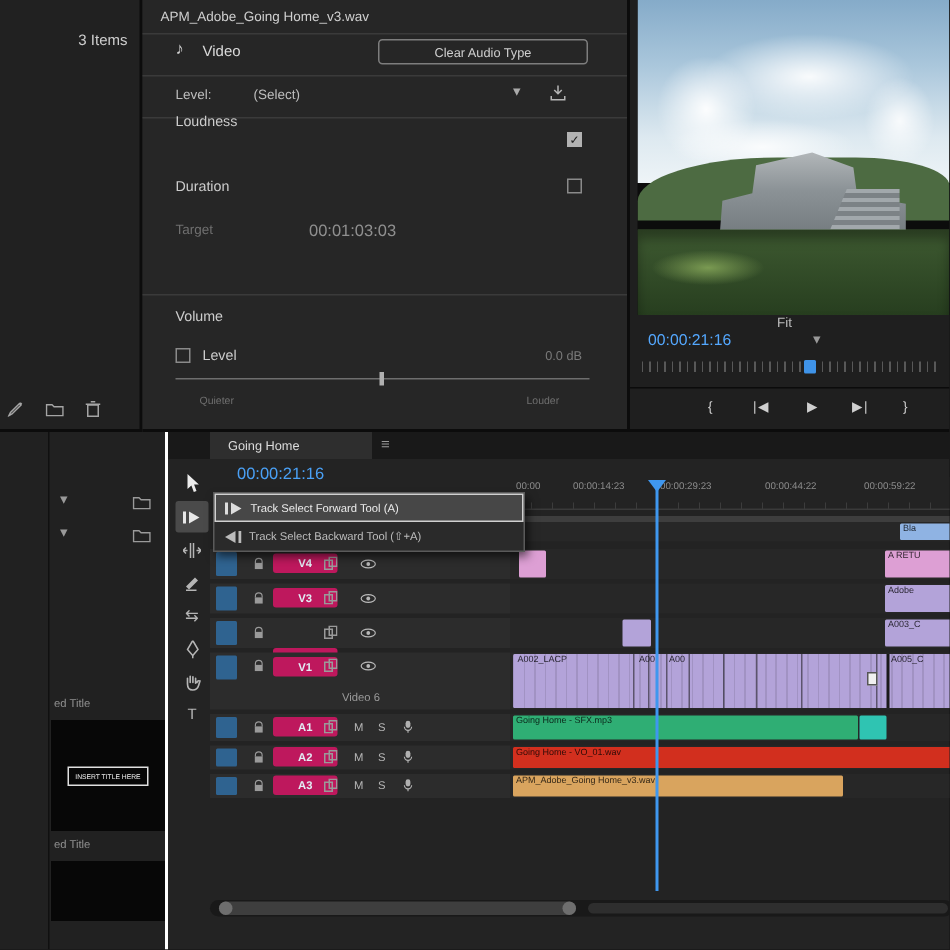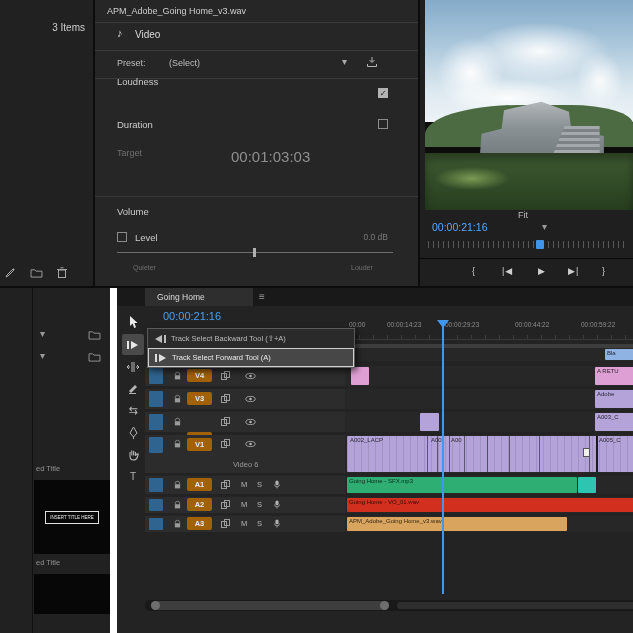--- a/index.html
+++ b/index.html
@@ -12,21 +12,21 @@
   
   .panel{position:absolute;background:#232323}
   .divider{position:absolute;height:1px;background:#3a3a3a}
   
   .cb{width:10px;height:10px;border:1px solid #8a8a8a;background:transparent;font-size:8px;line-height:9px;text-align:center;color:#1c1c1c}
   .cb.on{background:#b2b2b2;border-color:#b2b2b2}
   
   .hdr{position:absolute;left:28px;width:200px;background:#2c2c2c}
   .lane{position:absolute;left:228px;width:295px;background:#272727}
   .patch{position:absolute;left:4px;top:2px;bottom:2px;width:14px;background:#2f6390;border-radius:1px}
-  .badge{position:absolute;width:25px;height:13px;background:#a16207;color:#e2ecf4;font-size:7.5px;font-weight:bold;border-radius:2px;display:flex;align-items:center;justify-content:center}
+  .badge{position:absolute;width:43px;height:13px;background:#be185d;color:#e2ecf4;font-size:7.5px;font-weight:bold;border-radius:2px;display:flex;align-items:center;justify-content:center}
   .ms{position:absolute;font-size:7.5px;color:#b8b8b8}
   .clip{position:absolute;top:1px;bottom:1px;overflow:hidden;font-size:6px;line-height:9px;color:rgba(0,0,0,.78);padding-left:2px;white-space:nowrap;border-radius:1px}
   .lav{background:#b3a3d9}
   .pnk{background:#dd9fd4}
   .grn{background:#2fae74}
   .teal{background:#2fc4b2}
   .red{background:#d22f1e}
   .org{background:#d9a45e}
   .blu{background:#8fb3e3}
   .stripes{background-image:repeating-linear-gradient(90deg,rgba(0,0,0,.10) 0 1px,transparent 1px 7px)}
@@ -64,41 +64,43 @@
       </span>
     </div>
   </div>
 
   <div class="panel" style="left:95px;top:0;width:325px;height:288px;background:#262626;border-right:2px solid #0c0c0c;border-bottom:2px solid #0c0c0c">
     <span class="r nw" style="left:12px;top:6px;font-size:9px;color:#cfcfcf">APM_Adobe_Going Home_v3.wav</span>
     <div class="divider" style="left:0;top:22px;width:100%"></div>
 
     <span class="r" style="left:22px;top:27px;font-size:11px;color:#cfcfcf">♪</span>
     <span class="r nw" style="left:40px;top:29px;font-size:10px;color:#dadada">Video</span>
+    <span class="r nw" style="left:157px;top:26px;width:140px;height:17px;border:1px solid #7d7d7d;border-radius:3px;
+                 font-size:8.5px;color:#d0d0d0;display:flex;align-items:center;justify-content:center">Clear Audio Type</span>
     <div class="divider" style="left:0;top:50px;width:100%"></div>
 
-    <span class="r nw" style="left:22px;top:58px;font-size:9px;color:#bdbdbd">Preset:</span>
+    <span class="r nw" style="left:22px;top:58px;font-size:9px;color:#bdbdbd">Level:</span>
     <span class="r nw" style="left:74px;top:58px;font-size:9px;color:#bdbdbd">(Select)</span>
     <span class="r" style="left:247px;top:56px;font-size:10px;color:#aaa">▾</span>
     <span class="r" style="left:271px;top:56px">
       <svg width="12" height="12" viewBox="0 0 12 12">
           <path d="M6 1 V6 M3.5 4 L6 6.5 L8.5 4" stroke="#b5b5b5" fill="none"></path>
           <path d="M1.5 8 V10.5 H10.5 V8" stroke="#b5b5b5" fill="none"></path>
         </svg>
     </span>
     <div class="divider" style="left:0;top:78px;width:100%"></div>
 
     <span class="r nw" style="left:22px;top:76px;font-size:9.5px;color:#cccccc">Loudness</span>
     <span class="r cb on" style="left:283px;top:88px">✓</span>
 
     <span class="r nw" style="left:22px;top:119px;font-size:9.5px;color:#cccccc">Duration</span>
     <span class="r cb" style="left:283px;top:119px"></span>
 
     <span class="r nw" style="left:22px;top:148px;font-size:9px;color:#6f6f6f">Target</span>
-    <span class="r nw" style="left:136px;top:148px;font-size:15px;color:#8f8f8f">00:01:03:03</span>
+    <span class="r nw" style="left:111px;top:148px;font-size:11px;color:#8f8f8f">00:01:03:03</span>
 
     <div class="divider" style="left:0;top:196px;width:100%"></div>
     <span class="r nw" style="left:22px;top:206px;font-size:9.5px;color:#cccccc">Volume</span>
 
     <span class="r cb" style="left:22px;top:232px"></span>
     <span class="r nw" style="left:40px;top:232px;font-size:9.5px;color:#cccccc">Level</span>
     <span class="r nw" style="right:30px;top:232px;font-size:8.5px;color:#7a7a7a">0.0 dB</span>
 
     <div class="r" style="left:22px;top:252px;width:276px;height:1px;background:#6e6e6e"></div>
     <div class="r" style="left:158px;top:248px;width:3px;height:9px;background:#b0b0b0"></div>
@@ -162,21 +164,21 @@
     <span class="r nw" style="left:36px;top:176px;font-size:7.5px;color:#909090">ed Title</span>
 
     <div class="r" style="left:34px;top:192px;width:76px;height:74px;background:#070707;display:flex;align-items:center;justify-content:center">
       <span style="border:1px solid #e0e0e0;padding:3px 4px;font-size:4.5px;color:#eee;white-space:nowrap">INSERT TITLE HERE</span>
     </div>
     <span class="r nw" style="left:36px;top:270px;font-size:7.5px;color:#909090">ed Title</span>
 
     <div class="r" style="left:34px;top:286px;width:76px;height:40px;background:#070707"></div>
   </div>
 
-  <div class="panel" style="left:110px;top:288px;width:523px;height:345px;background:#232323;border-left:7px solid #ffffff">
+  <div class="panel" style="left:110px;top:288px;width:523px;height:345px;background:#232323;border-left:2px solid #ffffff">
 
     <div class="r" style="left:0;top:0;width:100%;height:18px;background:#191919"></div>
     <div class="r" style="left:28px;top:0;width:108px;height:18px;background:#2e2e2e;display:flex;align-items:center;padding-left:12px">
       <span style="font-size:8.5px;color:#dcdcdc;white-space:nowrap">Going Home</span>
     </div>
     <span class="r" style="left:142px;top:3px;font-size:10px;color:#9a9a9a">≡</span>
 
     <span class="r nw" style="left:46px;top:22px;font-size:11px;color:#4aa0f5">00:00:21:16</span>
 
     <div class="r" style="left:4px;top:24px;width:24px;display:flex;flex-direction:column;gap:1px;align-items:center">
@@ -450,33 +452,33 @@
             <line x1="5" y1="9" x2="5" y2="11" stroke="#b0b0b0"></line>
           </svg>
       </span>
     </div>
 
 
     <div class="r" style="left:325px;top:38px;width:1.5px;height:268px;background:#3f97ef"></div>
     <div class="r" style="left:320px;top:32px;width:0;height:0;border-left:6px solid transparent;border-right:6px solid transparent;border-top:8px solid #3f97ef"></div>
 
     <div class="r" style="left:30px;top:40px;width:208px;background:#2a2a2a;border:1px solid #5a5a5a;box-shadow:2px 3px 6px rgba(0,0,0,.6);z-index:10">
+      <div class="tipRow" style="background:#474747;border:1px solid #d0d0d0;color:#ececec">
+        <svg width="12" height="10" viewBox="0 0 12 10">
+            <rect x="0" y="1" width="2" height="8" fill="#ddd"></rect>
+            <path d="M4 1 L11 5 L4 9 Z" fill="#ddd"></path>
+          </svg>
+        <span>Track Select Forward Tool (A)</span>
+      </div>
       <div class="tipRow" style="color:#bdbdbd">
         <svg width="12" height="10" viewBox="0 0 12 10">
             <rect x="10" y="1" width="2" height="8" fill="#bbb"></rect>
             <path d="M8 1 L1 5 L8 9 Z" fill="#bbb"></path>
           </svg>
         <span>Track Select Backward Tool (⇧+A)</span>
-      </div>
-      <div class="tipRow" style="background:#474747;border:1px solid #d0d0d0;color:#ececec">
-        <svg width="12" height="10" viewBox="0 0 12 10">
-            <rect x="0" y="1" width="2" height="8" fill="#ddd"></rect>
-            <path d="M4 1 L11 5 L4 9 Z" fill="#ddd"></path>
-          </svg>
-        <span>Track Select Forward Tool (A)</span>
       </div>
     </div>
 
     <div class="r" style="left:28px;top:312px;width:495px;height:11px;background:#191919;border-radius:6px"></div>
     <div class="r" style="left:34px;top:313px;width:238px;height:9px;background:#3e3e3e;border-radius:5px"></div>
     <div class="r" style="left:34px;top:313px;width:9px;height:9px;border-radius:50%;background:#6e6e6e"></div>
     <div class="r" style="left:263px;top:313px;width:9px;height:9px;border-radius:50%;background:#6e6e6e"></div>
     <div class="r" style="left:280px;top:314px;width:240px;height:7px;background:#2e2e2e;border-radius:4px"></div>
   </div>
 

